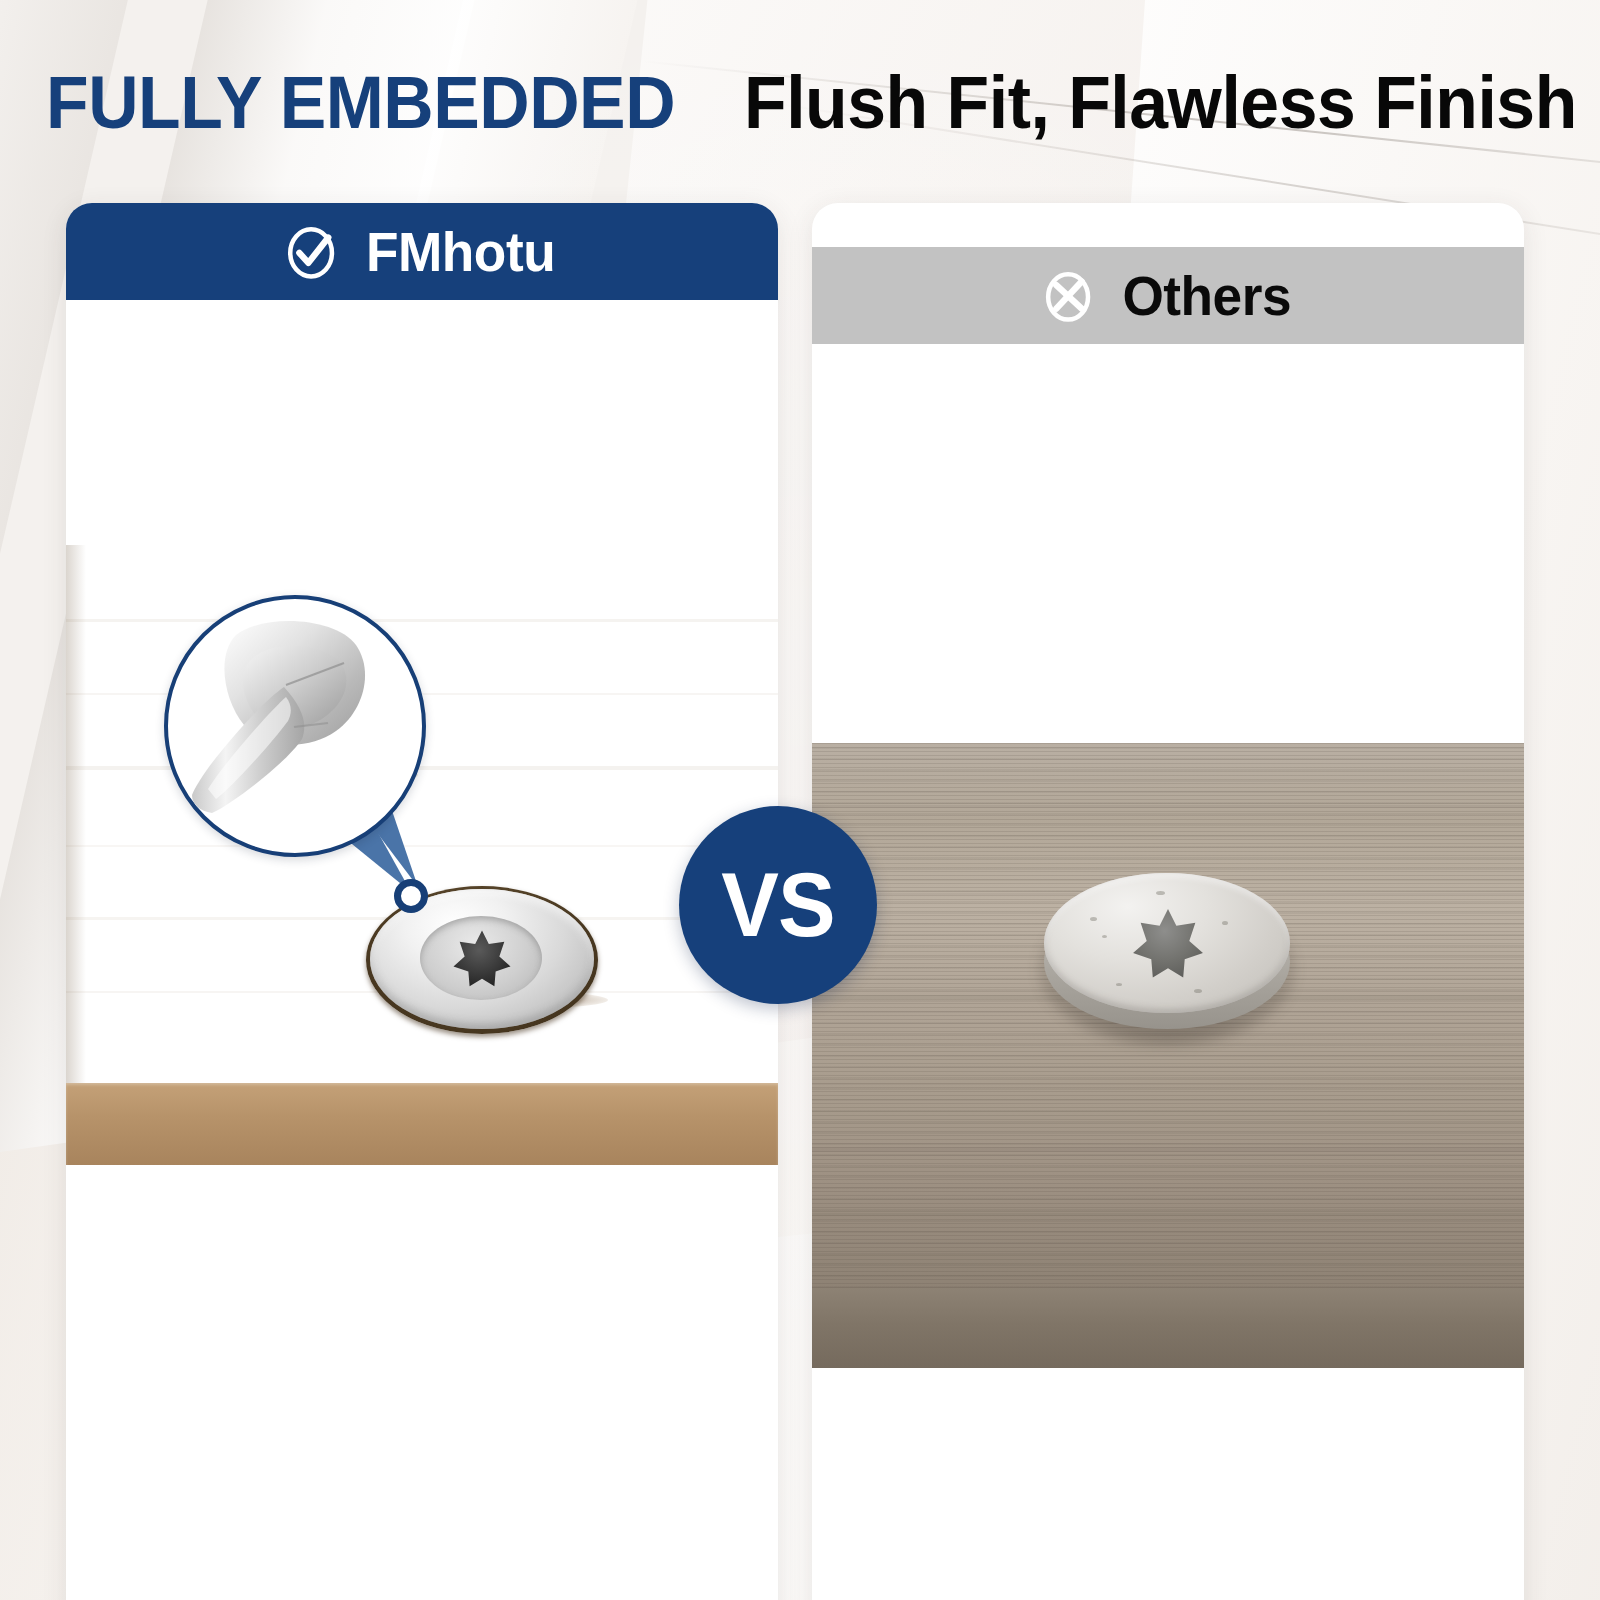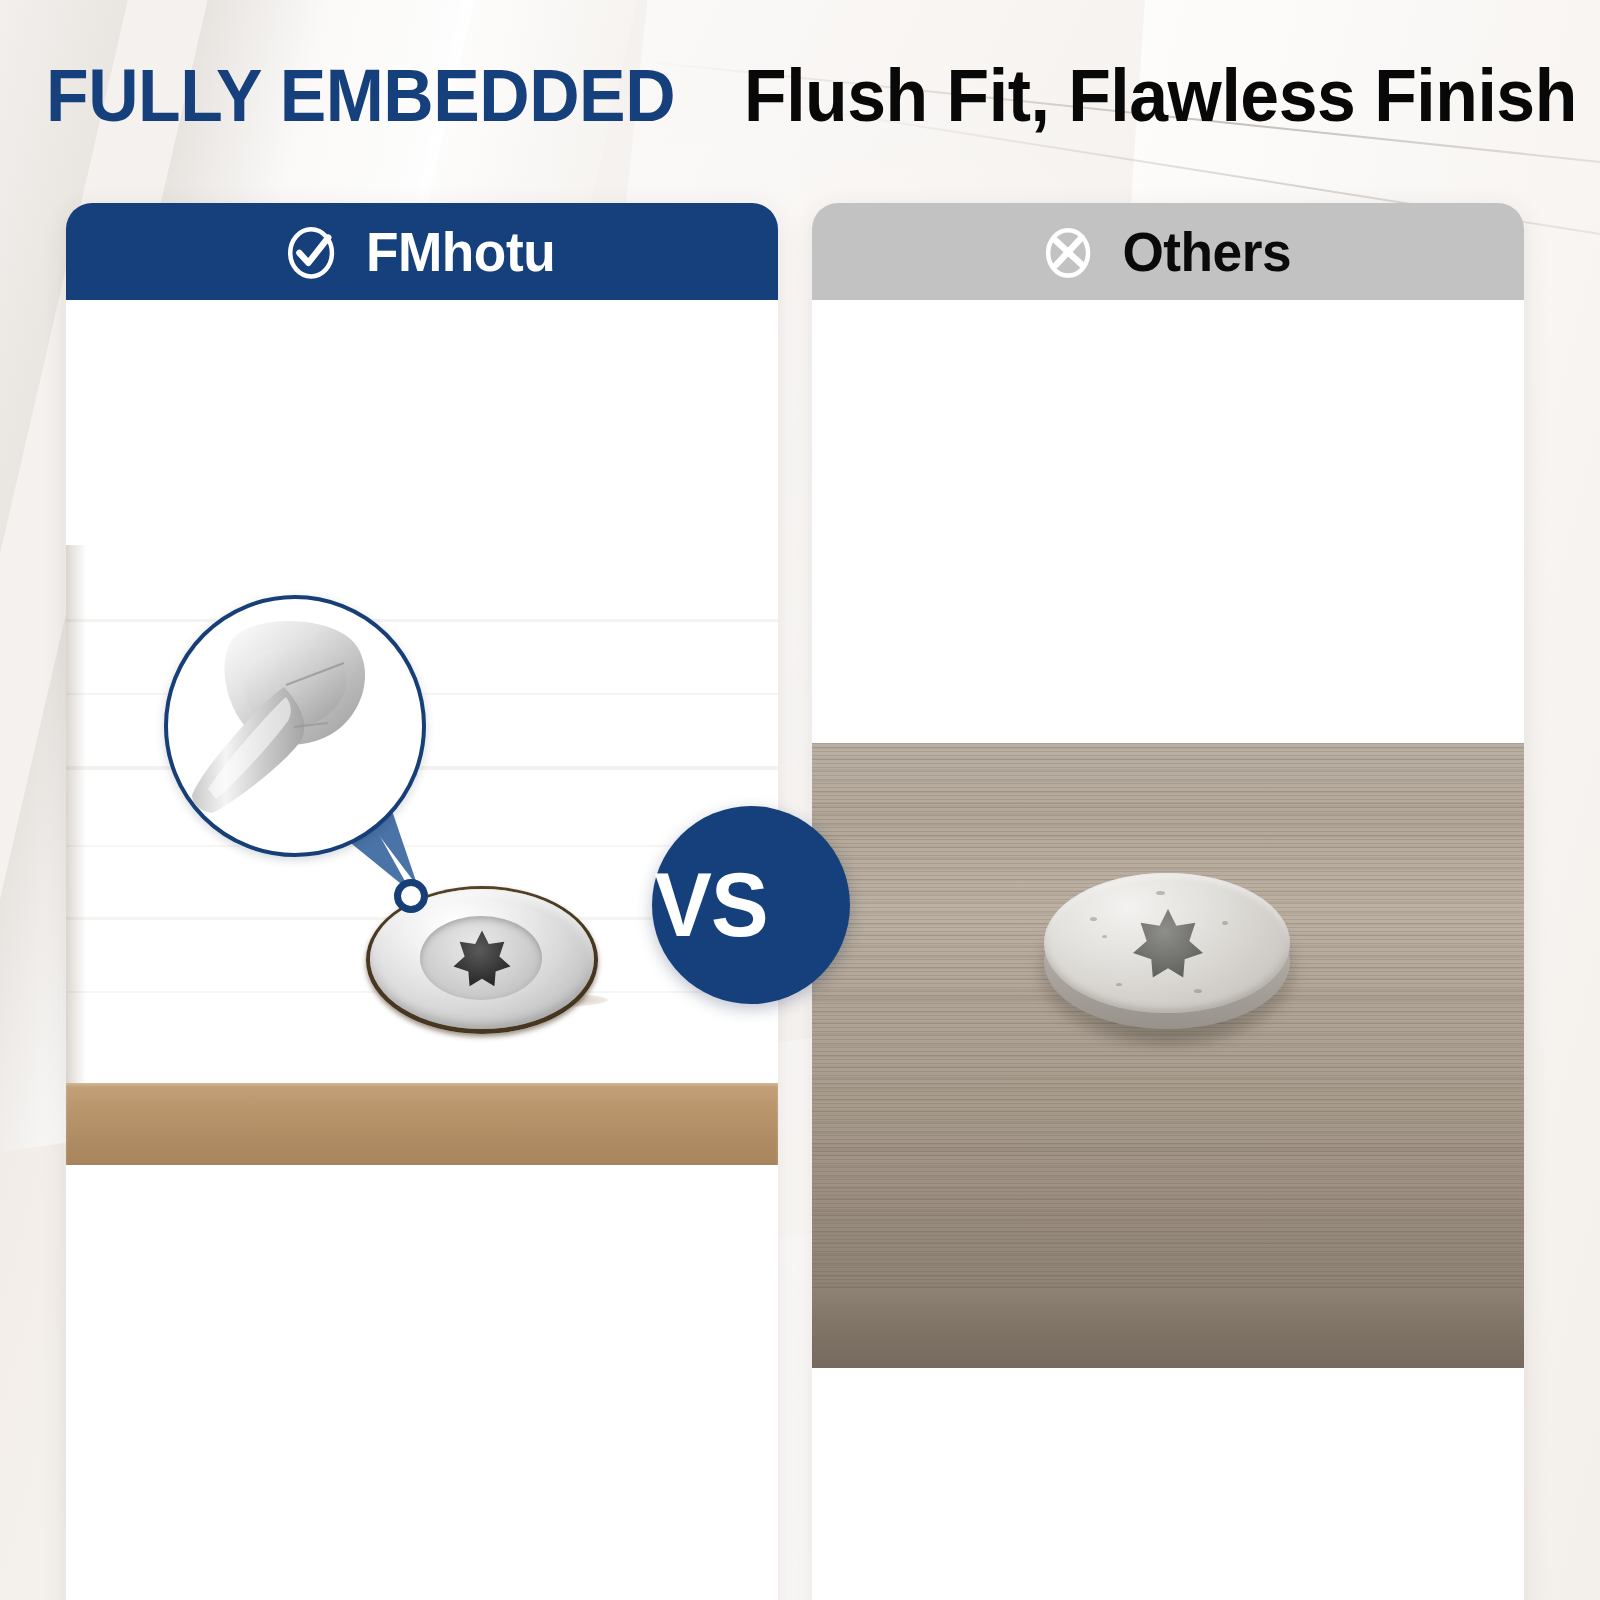--- a/index.html
+++ b/index.html
@@ -43,21 +43,21 @@
         transform:rotate(-6deg);opacity:.85;}
   .bg-h{left:1230px;top:1240px;width:260px;height:600px;
         background:linear-gradient(100deg,#f1ecea 0%,#ffffff 100%);
         transform:rotate(-5deg);opacity:.8;}
   .bg-vignette{position:absolute;inset:0;
         background:radial-gradient(ellipse at 50% 45%,rgba(255,255,255,.30) 0%,rgba(255,255,255,0) 62%);}
 
   
   #headline{
     position:absolute;left:46px;top:52px;width:1520px;height:100px;
-    display:flex;white-space:nowrap;
+    display:flex;align-items:center;white-space:nowrap;
   }
   .hl-strong{
     font-size:75px;font-weight:700;color:#16407B;
     letter-spacing:-.5px;
     transform:scaleX(.93);transform-origin:left center;
   }
   .hl-rest{
     font-size:75px;font-weight:700;color:#080808;
     letter-spacing:-.5px;margin-left:22px;
     transform:scaleX(.93);transform-origin:left center;
@@ -71,21 +71,21 @@
     overflow:hidden;
   }
   #card-left{left:66px;width:712px;}
   #card-right{left:812px;width:712px;}
 
   .cardHeader{
     position:absolute;left:0;top:0;width:100%;height:97px;
     display:flex;align-items:center;justify-content:center;gap:20px;
   }
   #header-left{background:#16407B;}
-  #header-right{background:#C2C2C2;}
+  #header-right{background:#C2C2C2;margin-top:44px;}
 
   .hdrLabel{font-size:56px;font-weight:700;letter-spacing:-.5px;transform:scaleX(.95);}
   #label-left{color:#ffffff;}
   #label-right{color:#0a0a0a;}
   .hdrIcon{width:58px;height:58px;display:block;}
 
   
   .wood{position:absolute;overflow:hidden;}
 
   
@@ -184,22 +184,22 @@
     background:#ffffff;border:4px solid #173F77;overflow:hidden;
     box-shadow:0 3px 10px rgba(30,40,60,.18);
   }
   .calloutDot{
     position:absolute;left:240px;top:292px;width:34px;height:34px;border-radius:50%;
     background:#ffffff;border:7px solid #173F77;box-sizing:border-box;
   }
 
   
   #vs-badge{
-    position:absolute;left:652px;top:806px;width:198px;height:198px;border-radius:50%;
-    background:#16407B;display:flex;align-items:center;
+    position:absolute;left:679px;top:806px;width:198px;height:198px;border-radius:50%;
+    background:#16407B;display:flex;align-items:center;justify-content:center;
     box-shadow:0 5px 16px rgba(20,40,80,.28);z-index:30;
   }
   #vs-text{color:#ffffff;font-size:90px;font-weight:700;letter-spacing:-1px;transform:scaleX(.96);}
 </style>
 </head>
 <body>
 
 <div id="bg">
   <div class="bgStreak bg-a"></div>
   <div class="bgStreak bg-b"></div>

